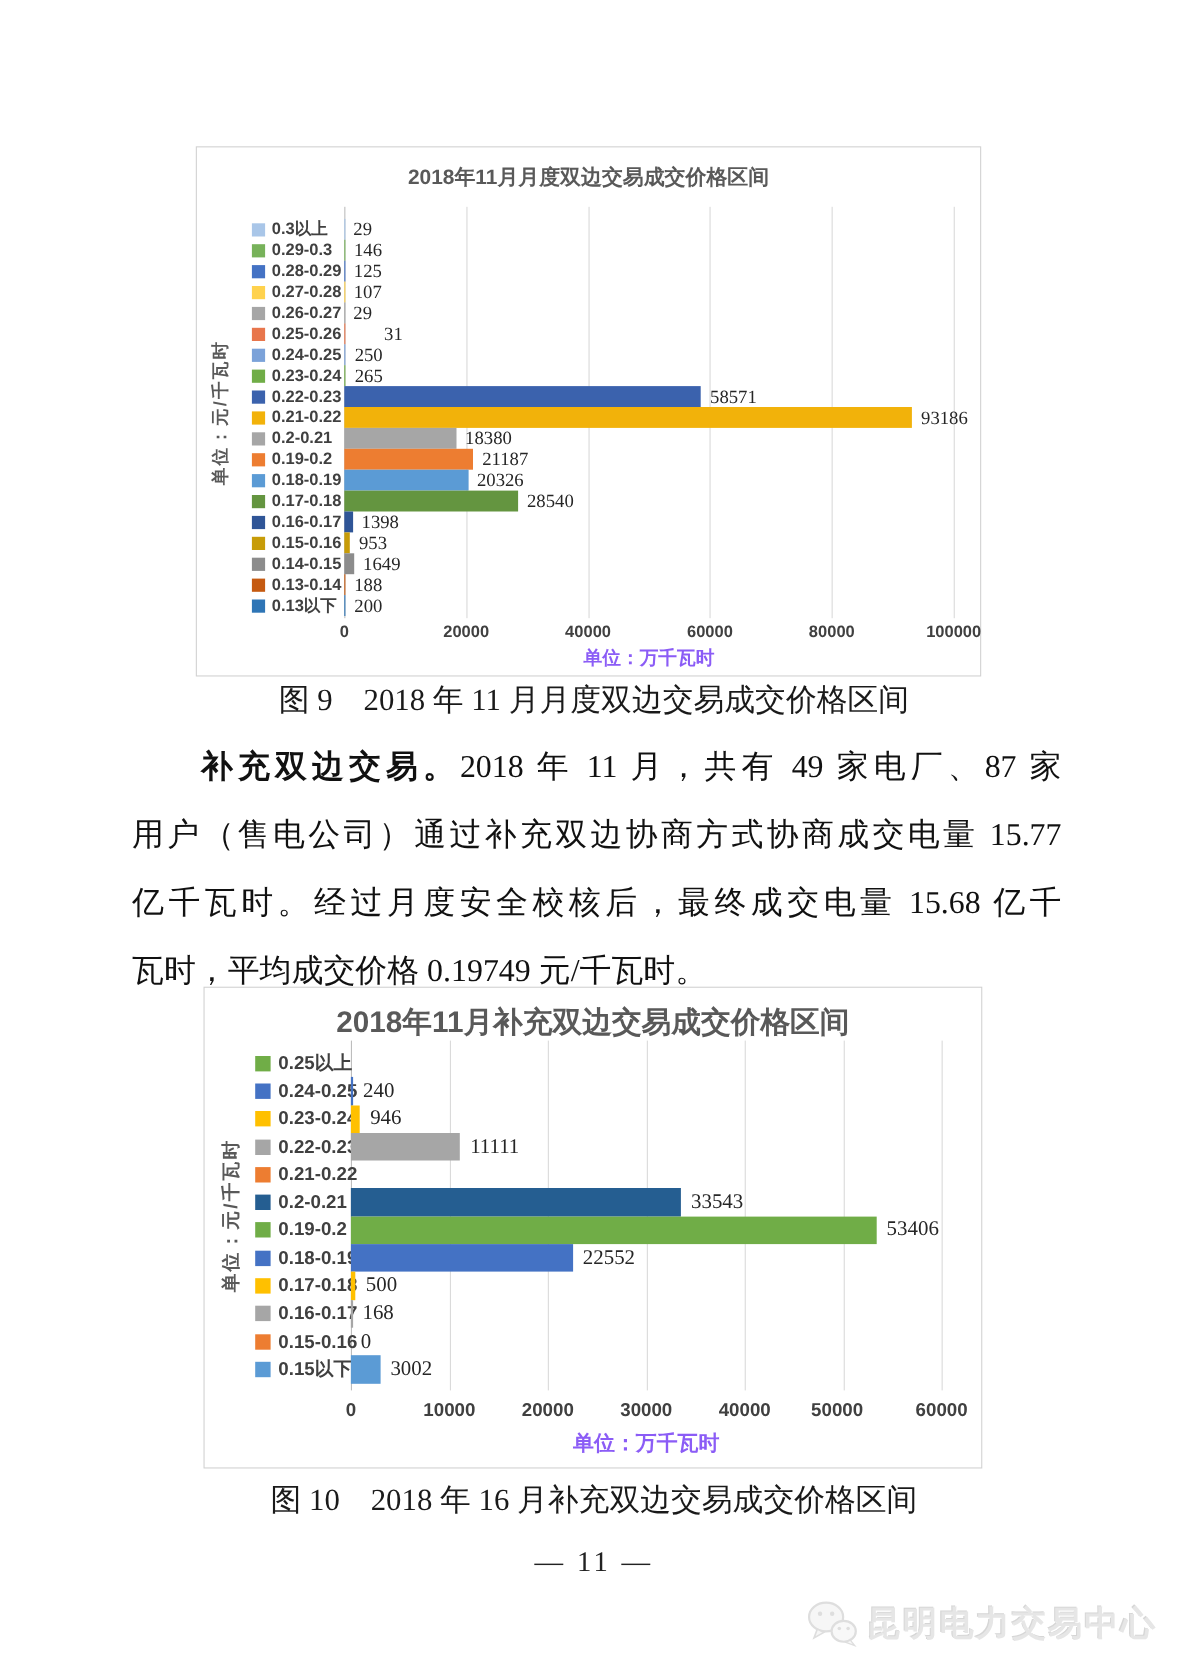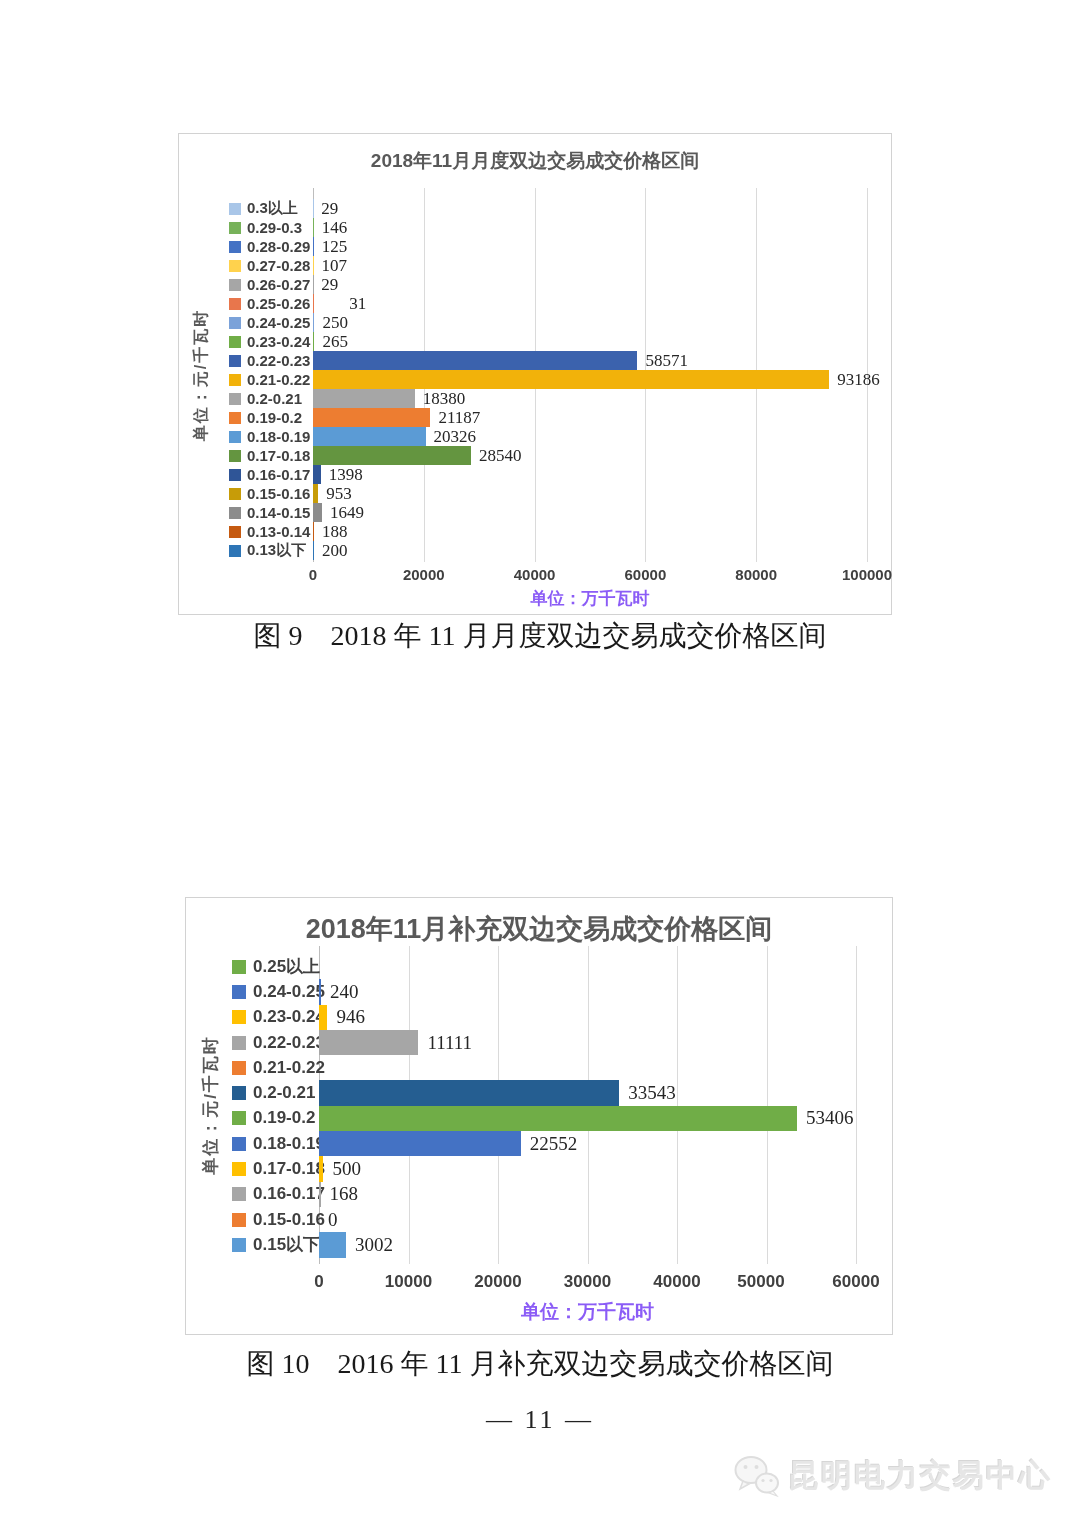--- a/index.html
+++ b/index.html
@@ -238,20 +238,26 @@
           <div class="barzone">
             <div class="bar" style="width: 1.11px; background: rgb(46, 117, 182);"></div>
             <div class="val" style="left: 9.1px;">200</div>
           </div>
         </div>
       </div>
     </section>
 
   <div class="caption" id="cap9">图 9　2018 年 11 月月度双边交易成交价格区间</div>
 
+  <div id="para">
+    <div class="pline"><span class="indent"></span><span class="lead">补充双边交易。</span><span>2018 年 11 月，共有 49 家电厂、87 家</span></div>
+    <div class="pline">用户（售电公司）通过补充双边协商方式协商成交电量 15.77</div>
+    <div class="pline">亿千瓦时。经过月度安全校核后，最终成交电量 15.68 亿千</div>
+    <div class="pline last">瓦时，平均成交价格 0.19749 元/千瓦时。</div>
+  </div>
 
   <section class="chart" id="chart2">
     <div class="chart-title">2018年11月补充双边交易成交价格区间</div>
     <div class="ylabel">单位：元/千瓦时</div>
     <div class="xlabel">单位：万千瓦时</div>
   <div class="tick" style="left: 88px;">0</div>
       <div class="tick" style="left: 177.5px;">10000</div>
       <div class="tick" style="left: 267px;">20000</div>
       <div class="tick" style="left: 356.5px;">30000</div>
       <div class="tick" style="left: 446px;">40000</div>
@@ -351,21 +357,21 @@
           <div class="key" style="background: rgb(91, 155, 213);"></div>
           <div class="cat">0.15以下</div>
           <div class="barzone">
             <div class="bar" style="width: 26.87px; background: rgb(91, 155, 213);"></div>
             <div class="val" style="left: 35.9px;">3002</div>
           </div>
         </div>
       </div>
     </section>
 
-  <div class="caption" id="cap10">图 10　2016 年 11 月补充双边交易成交价格区间</div>
+  <div class="caption" id="cap10">图 10　2018 年 16 月补充双边交易成交价格区间</div>
 
   <div id="pageno">— 11 —</div>
 
   <div id="wm">
     <svg width="48" height="46" viewBox="0 0 48 46">
       <ellipse cx="19" cy="17" rx="15.5" ry="13" fill="#f6f6f6" stroke="#dedede" stroke-width="2"></ellipse>
       <path d="M11 28 L8 36 L17 31 Z" fill="#f6f6f6" stroke="#dedede" stroke-width="1.5"></path>
       <circle cx="13.5" cy="14" r="2" fill="#dedede"></circle>
       <circle cx="24.5" cy="14" r="2" fill="#dedede"></circle>
       <ellipse cx="35" cy="30" rx="11" ry="9.5" fill="#f8f8f8" stroke="#dedede" stroke-width="2"></ellipse>

